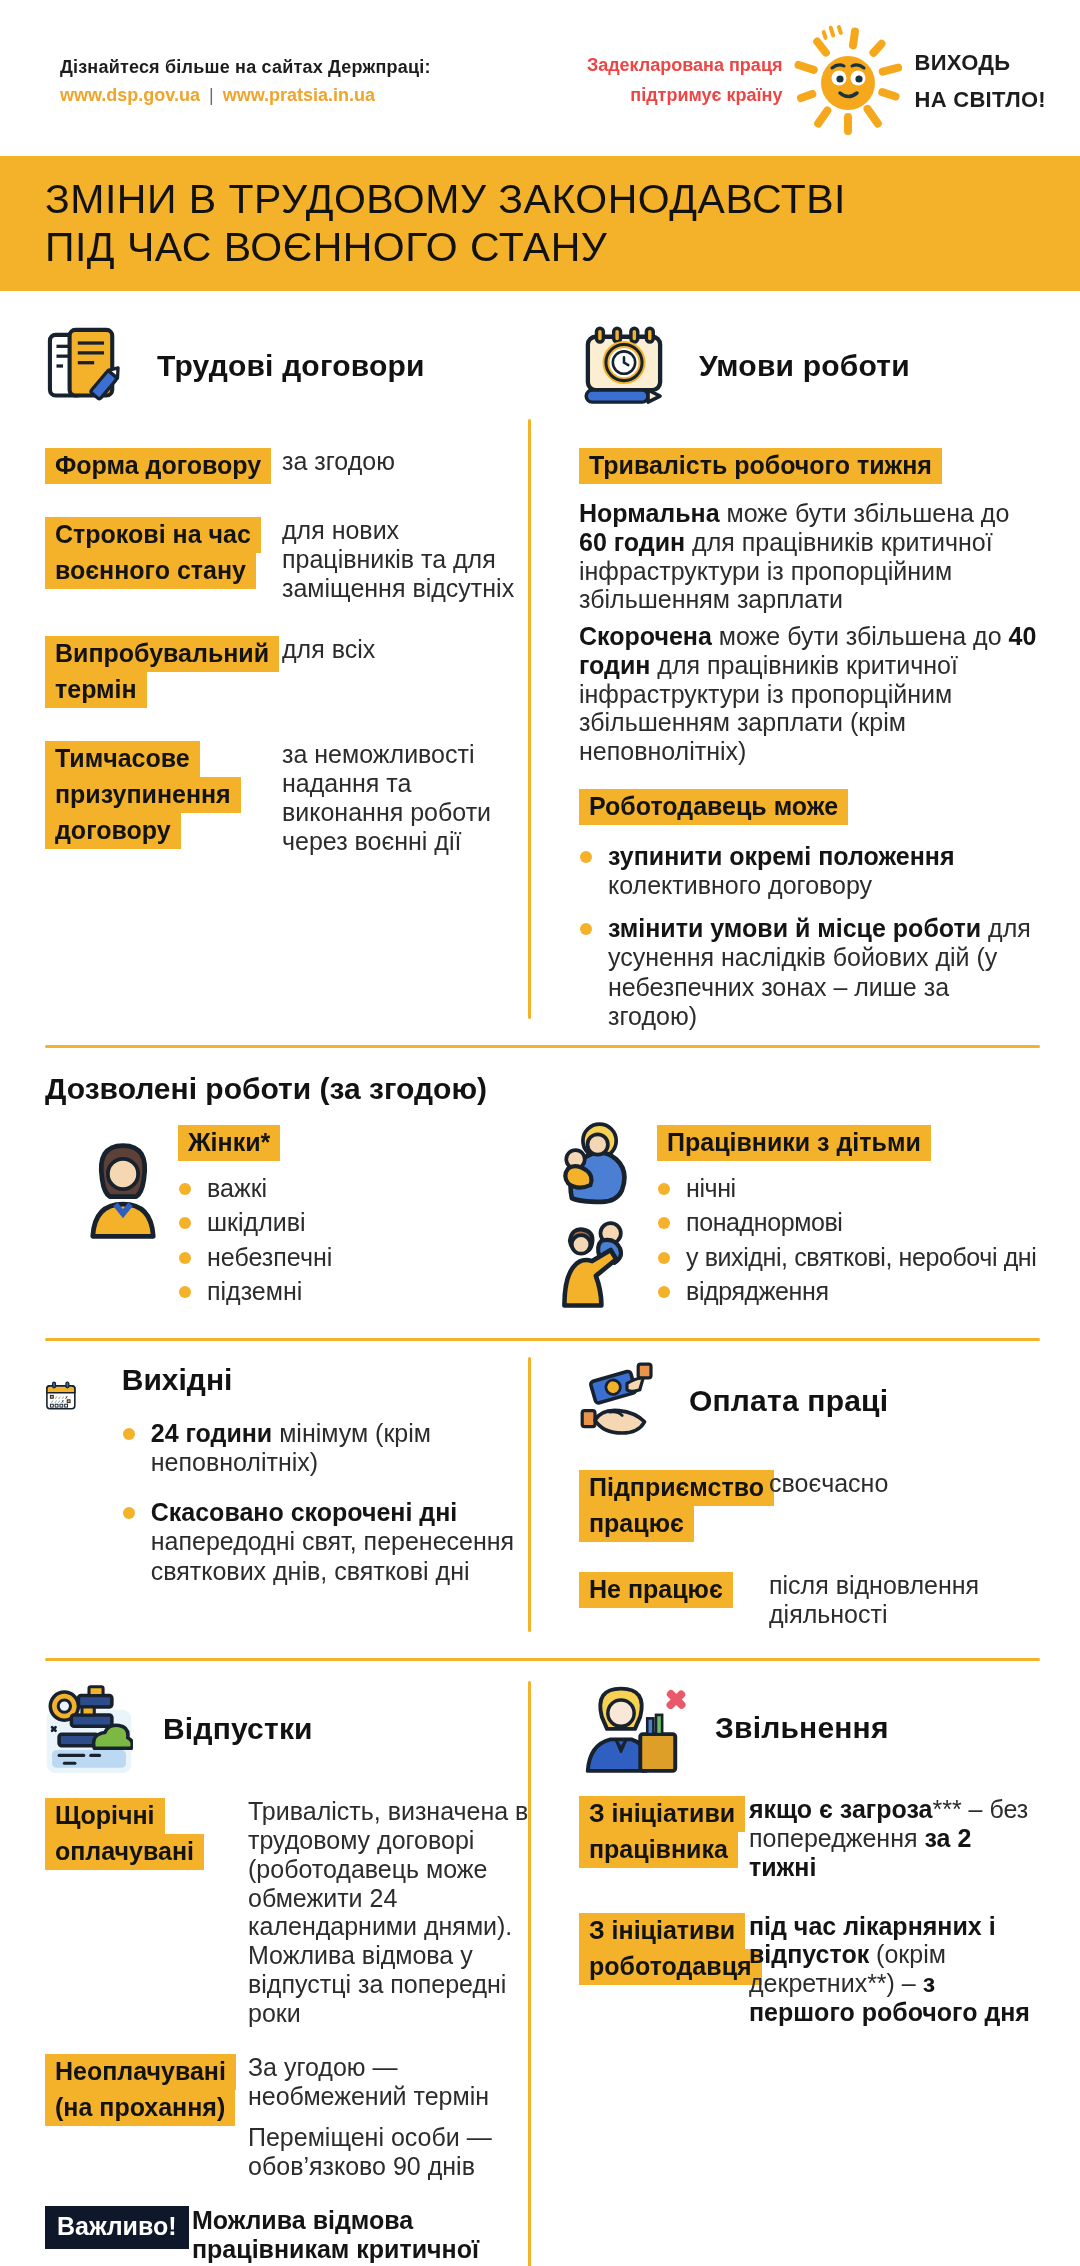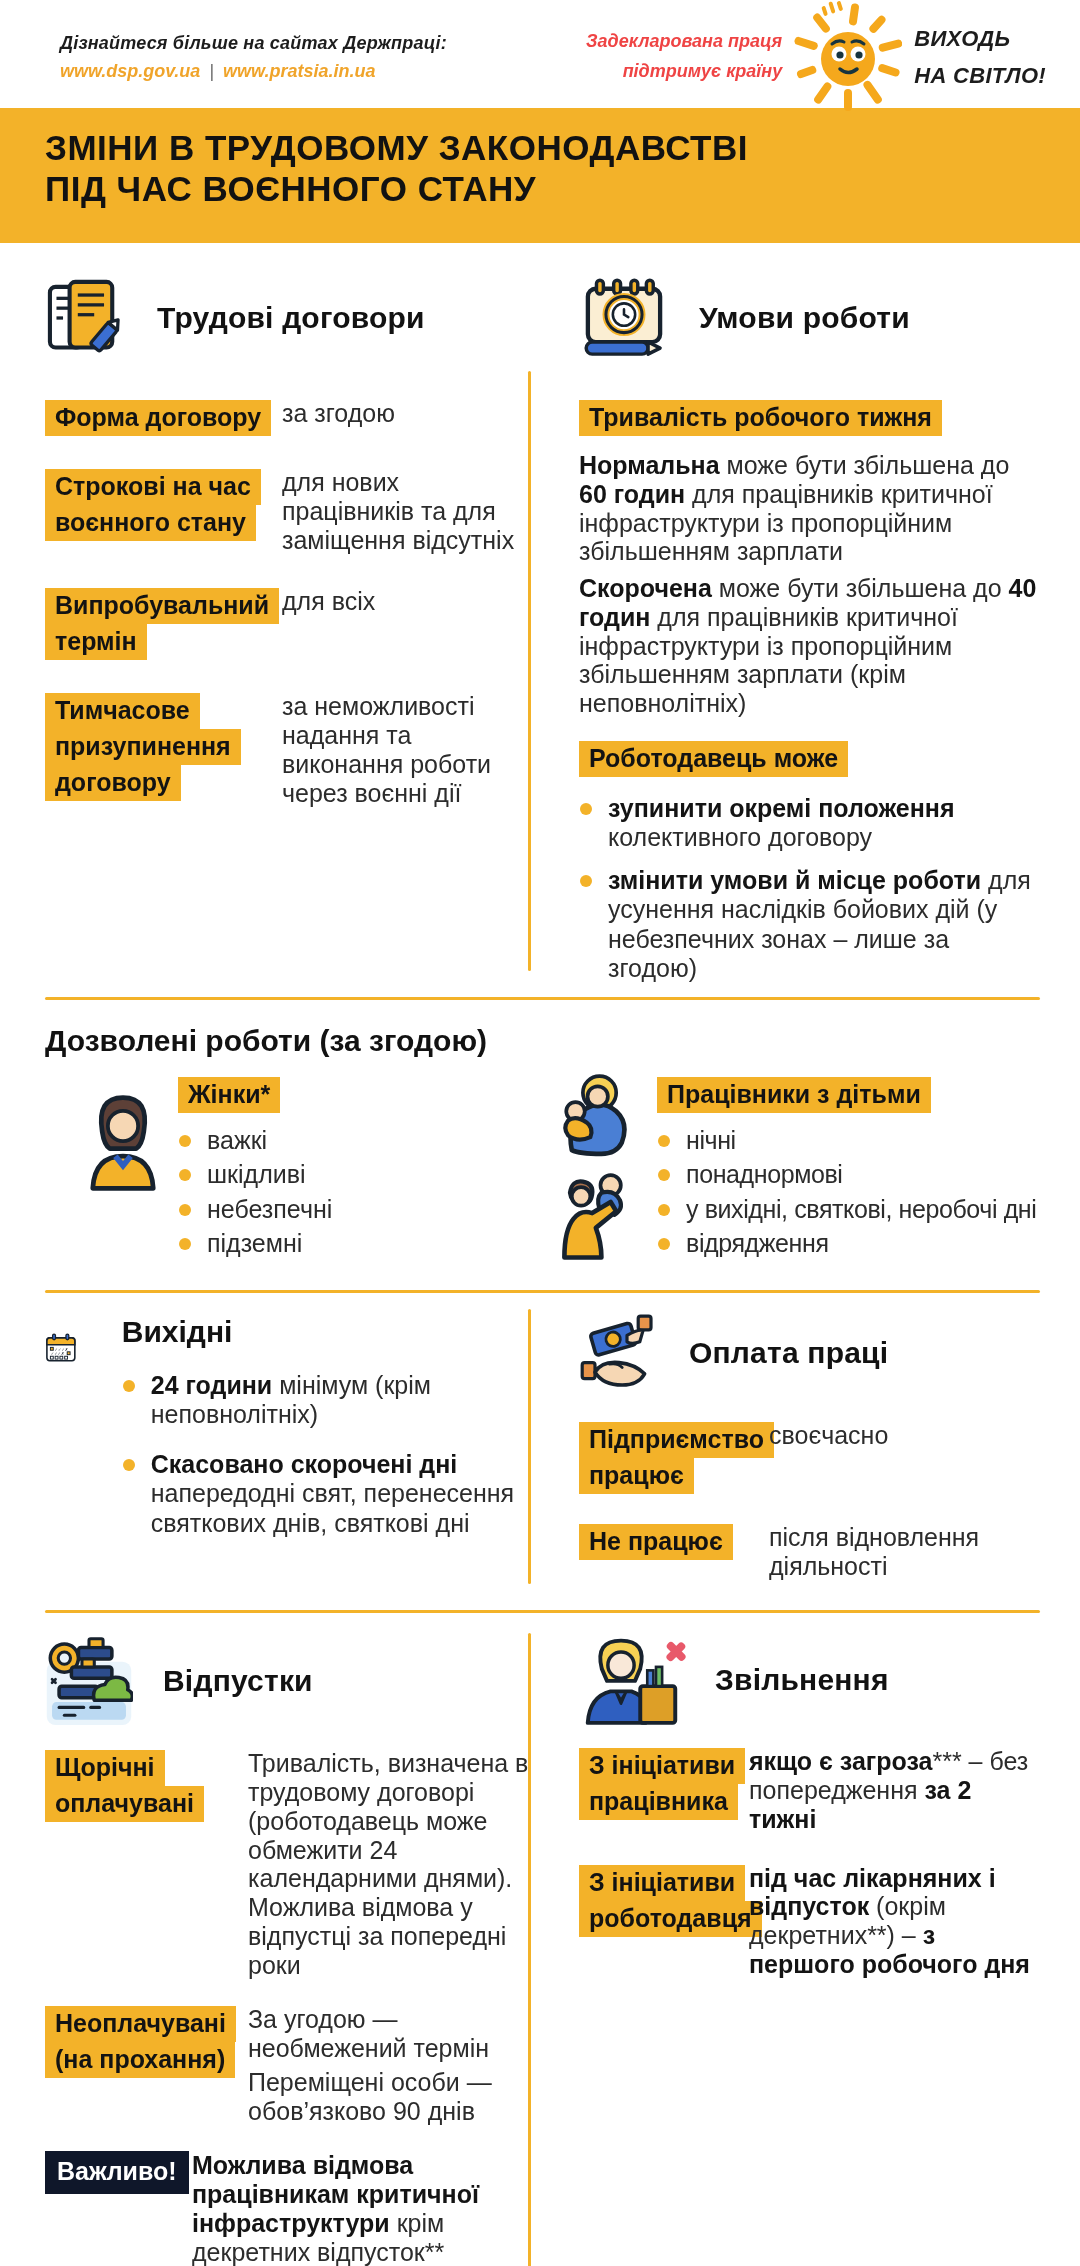--- a/index.html
+++ b/index.html
@@ -1,31 +1,31 @@
 <!DOCTYPE html>
 <html><head>
 <meta charset="utf-8">
 <style>
   * { margin:0; padding:0; box-sizing:border-box; }
   html,body { background:#ffffff; }
   body { width:1080px; font-family:"Liberation Sans",sans-serif; color:#2c2c2c; }
   .page { width:1080px; height:2266px; background:#fff; overflow:hidden; position:relative; }
 
   
-  .hdr { height:108px; display:flex; justify-content:space-between; align-items:center; padding:6px 34px 0 60px;font-style:italic; }
+  .hdr { height:156px; display:flex; justify-content:space-between; align-items:center; padding:6px 34px 0 60px; }
   .hdr-info { font-size:18px; font-weight:700; color:#1d1d1d; letter-spacing:.2px; }
   .hdr-links { margin-top:7px; font-size:18px; font-weight:700; color:#f0a42a; }
   .hdr-links .sep { color:#6d6d6d; font-weight:400; padding:0 9px; }
   .hdr-right { display:flex; align-items:center; gap:12px; }
   .slogan { font-size:18px; font-weight:700; text-align:right; line-height:1.65; color:#ef4444; }
   .brand { font-size:22px; font-weight:800; line-height:1.7; color:#1d1d1d; letter-spacing:.3px; }
 
   
   .banner { background:#f3b229; height:135px; padding:20px 45px 0; }
-  .banner div { font-size:35px; font-weight:700; line-height:1.17; color:#121212; letter-spacing:.5px; }
+  .banner div { font-size:41px; font-weight:400; line-height:1.17; color:#121212; letter-spacing:.5px; }
 
   
   main { padding:0 40px 0 45px; }
   .hline { height:3px; background:#f3b229; border-radius:2px; }
   .row { display:grid; grid-template-columns:486px 1fr; position:relative; }
   .vline { position:absolute; left:483px; width:3px; background:#f3b229; border-radius:2px; }
   .row1 .vline { top:128px; bottom:26px; }
   .row3 .vline { top:16px; bottom:26px; }
   .row4 .vline { top:20px; bottom:10px; }
   .col-r { padding-left:48px; }
@@ -44,21 +44,21 @@
   .txt b, .li b { font-weight:700; color:#141414; }
 
   
   .lrow { display:grid; margin-bottom:33px; }
   .lrow .lbl { padding-right:10px; }
   .contracts .lrow { grid-template-columns:237px 1fr; }
   .pay .lrow { grid-template-columns:190px 1fr; margin-bottom:30px; }
   .vac .lrow { grid-template-columns:203px 1fr; margin-bottom:26px; }
   .dis .lrow { grid-template-columns:170px 1fr; margin-bottom:30px; }
   .vac .lrow.imp { grid-template-columns:147px 1fr; }
-  .txt p + p { margin-top:5px; }
+  .txt p + p { margin-top:12px; }
 
   
   ul { list-style:none; }
   .li { position:relative; padding-left:29px; font-size:25px; line-height:1.18; margin-bottom:13px; color:#2c2c2c; }
   .li::before { content:""; position:absolute; left:1px; top:9px; width:12px; height:12px;
                 border-radius:50%; background:#f3b229; }
   .tight { letter-spacing:-.4px; }
 
   
   .cond .para { margin-bottom:8px; }

